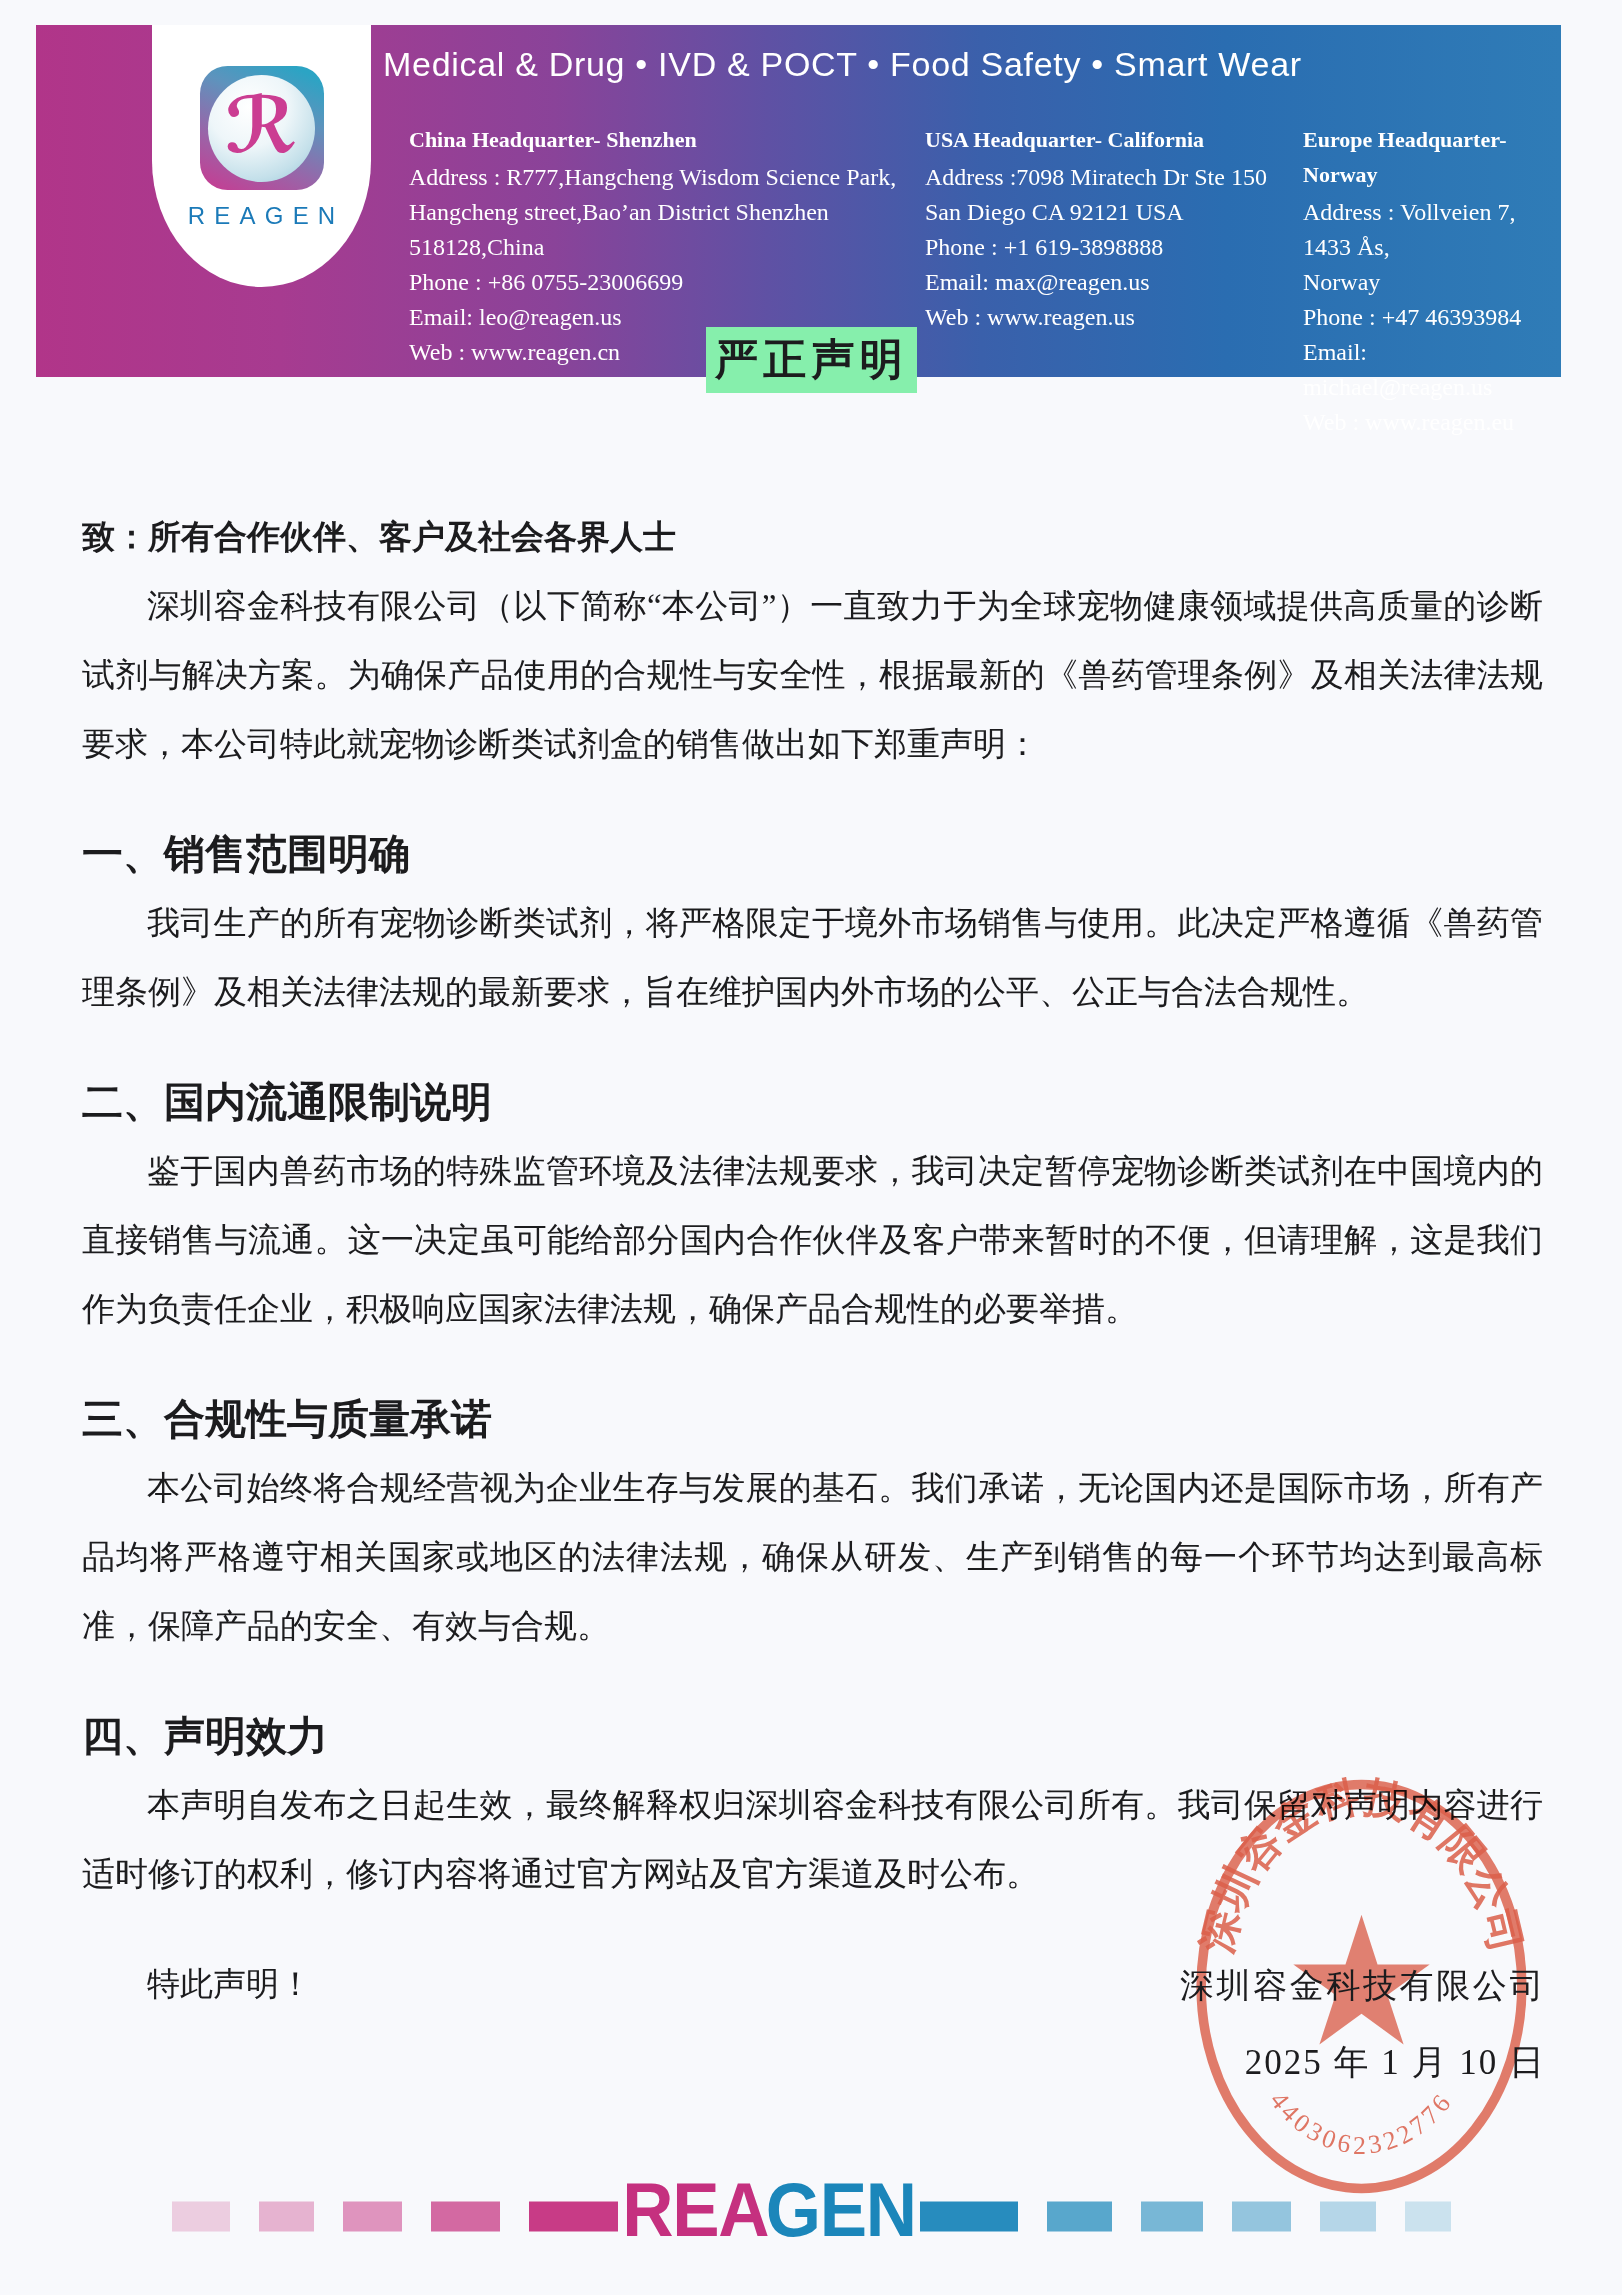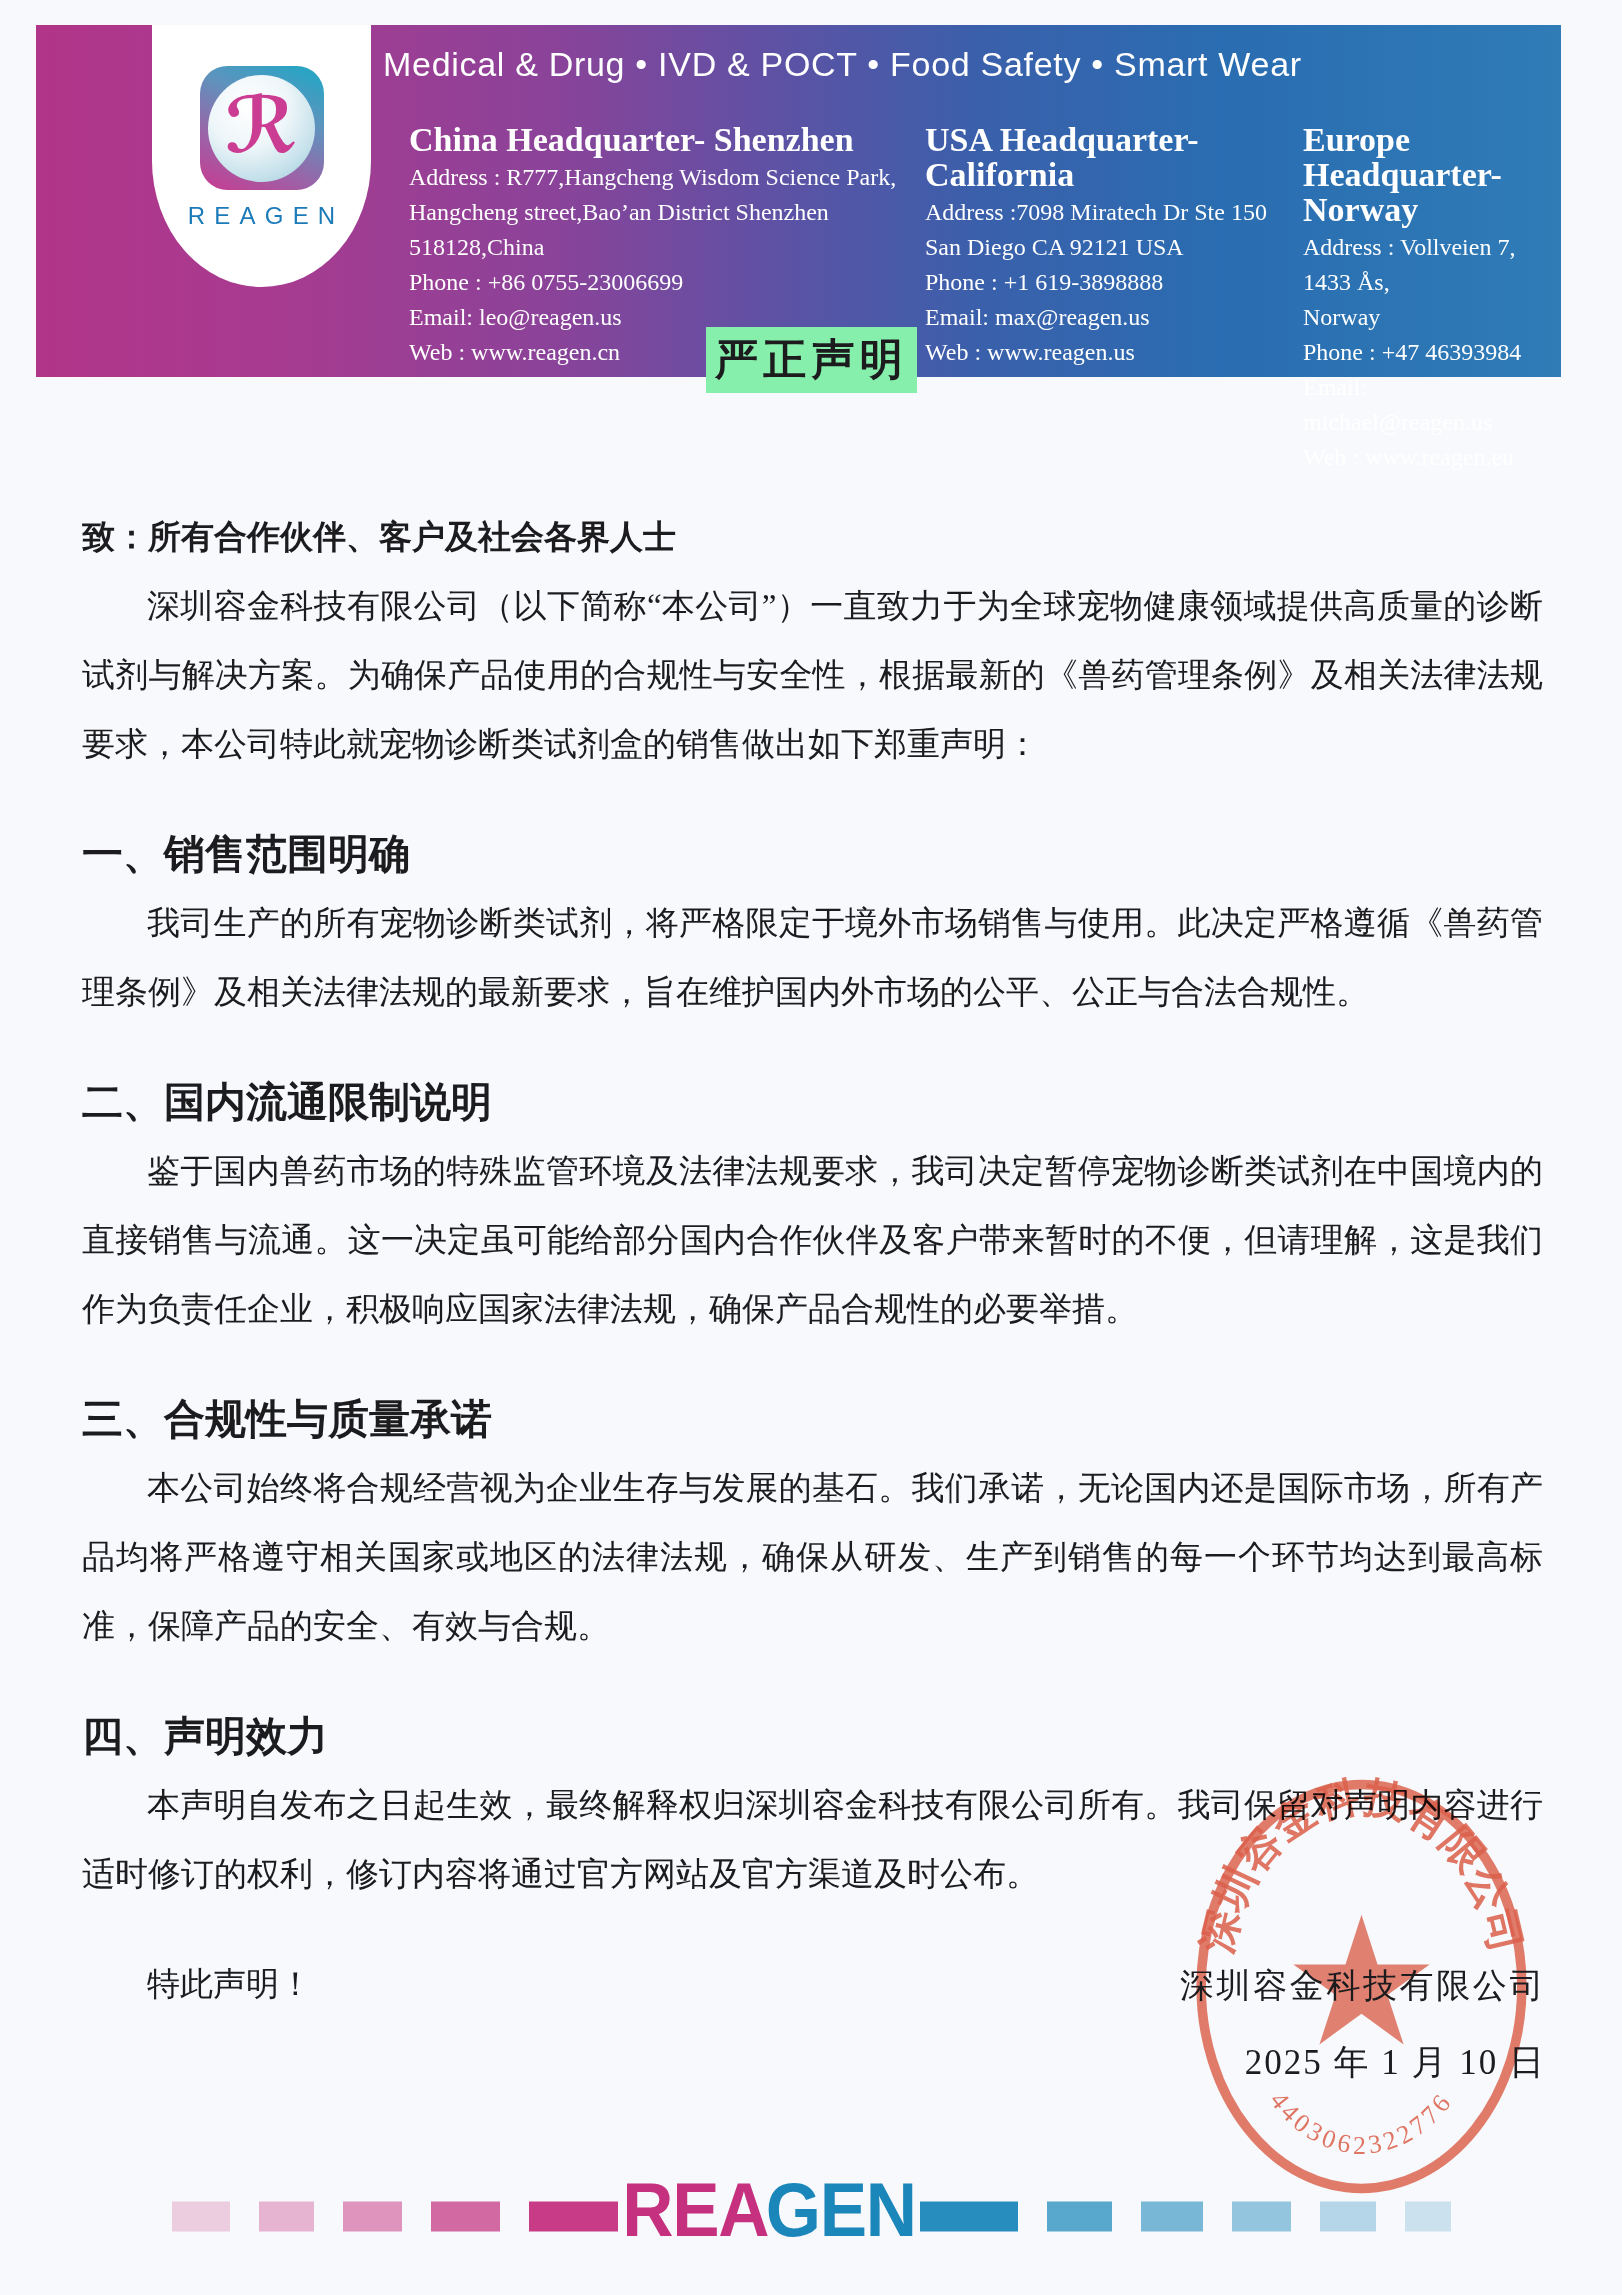--- a/index.html
+++ b/index.html
@@ -21,21 +21,21 @@
   .tagline{
     position:absolute;left:347px;top:19.6px;
     font-family:"Liberation Sans","DejaVu Sans",sans-serif;
     font-size:34px;color:#ffffff;letter-spacing:0.7px;white-space:nowrap;
   }
   .hq-columns{
     position:absolute;left:0;top:97px;width:100%;
     display:flex;
   }
   .hq-col{color:#ffffff;font-size:24px;line-height:35px;}
-  .hq-col .hq-title{font-weight:bold;font-size:34px;margin-bottom:2.6px;}
+  .hq-col .hq-title{font-weight:bold;font-size:22px;margin-bottom:2.6px;}
   .hq-col-1{margin-left:373px;width:516px;}
   .hq-col-2{width:378px;}
   .hq-col-3{width:255px;}
 
   
   .logo-shield{
     position:absolute;left:116px;top:0;
     width:219px;height:262px;
     background:#ffffff;
     border-radius:0 0 111px 111px / 0 0 128px 128px;

